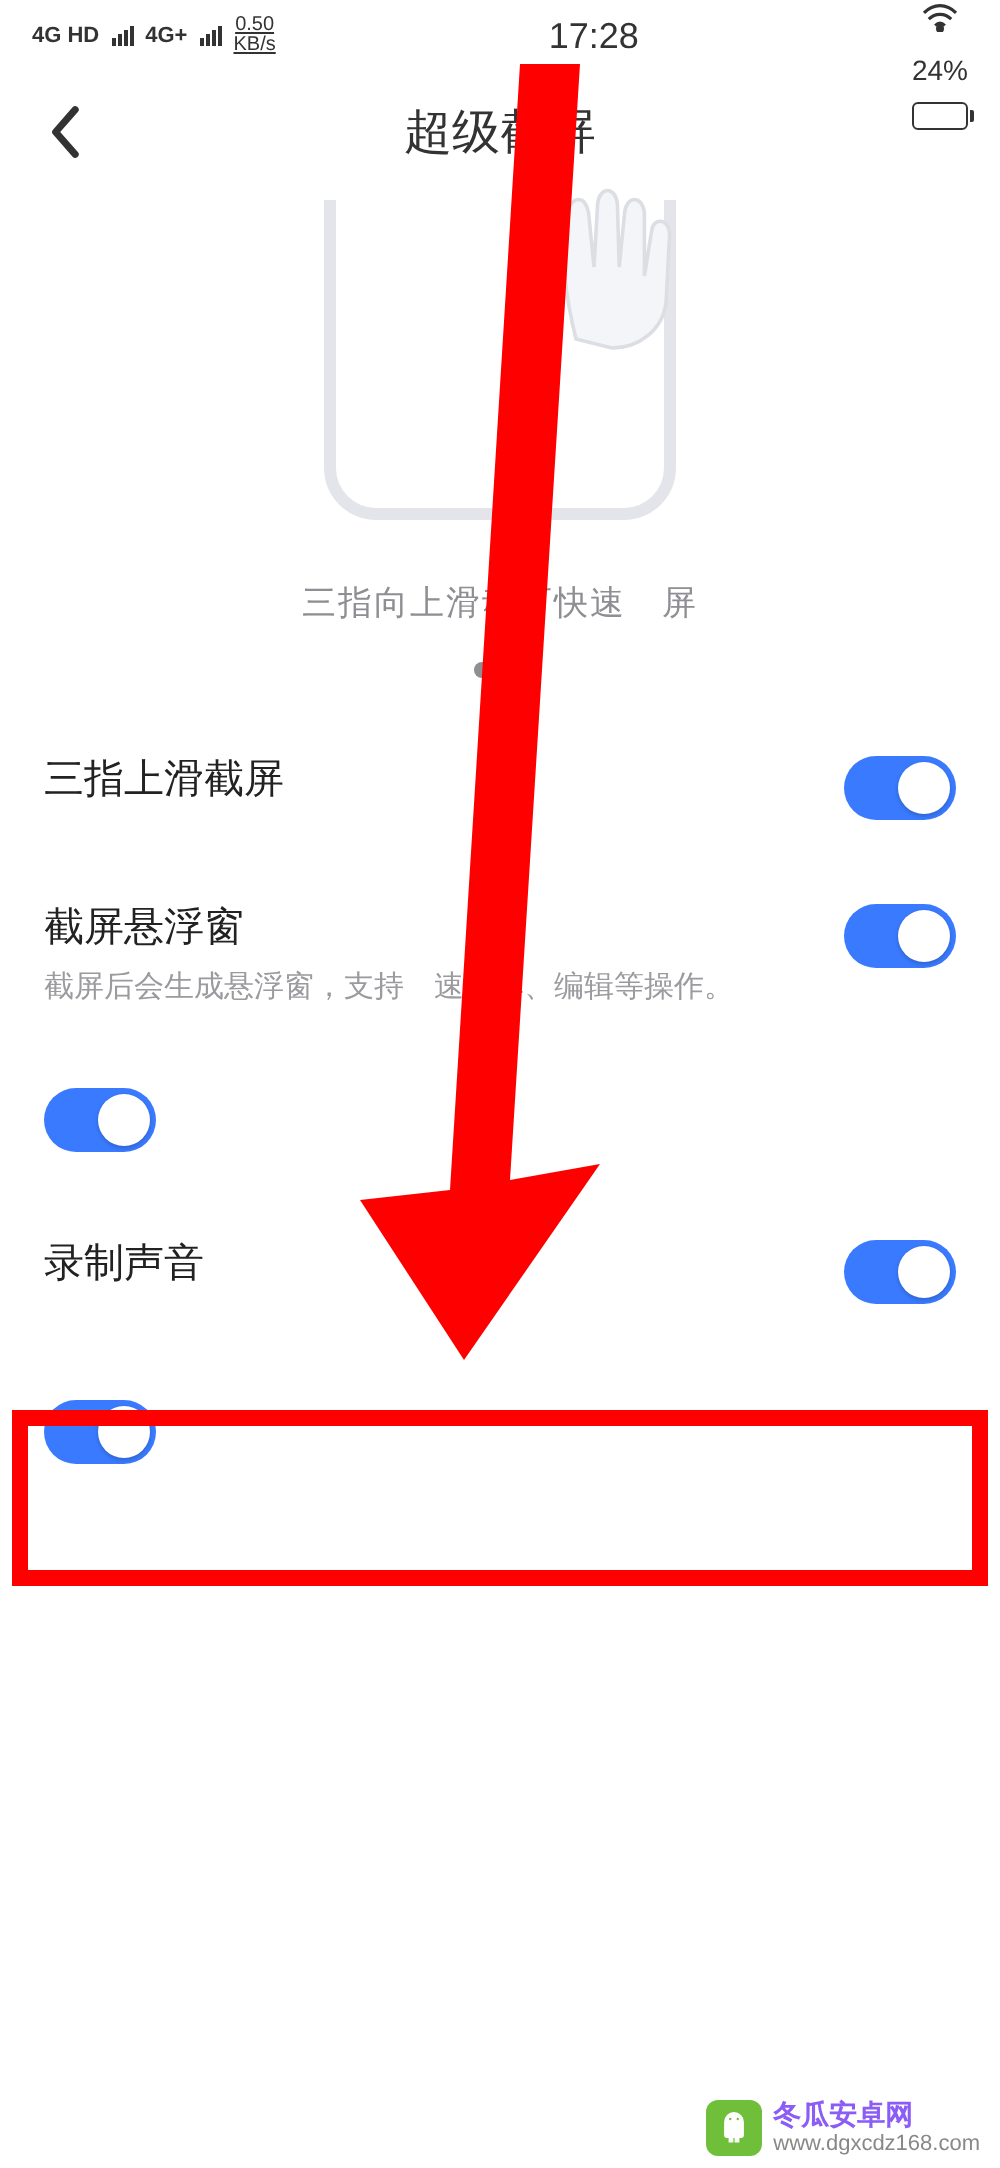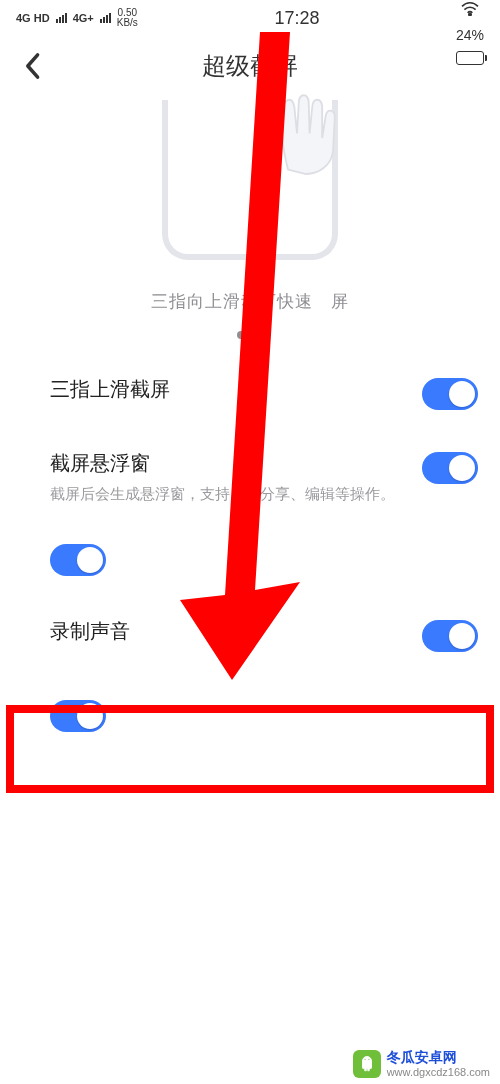--- a/index.html
+++ b/index.html
@@ -4,53 +4,53 @@
 <style>
   * { box-sizing: border-box; margin: 0; padding: 0; }
   html, body { width: 500px; height: 1084px; font-family: -apple-system, "PingFang SC", "Microsoft YaHei", sans-serif; background: #fff; color: #333; position: relative; overflow: hidden; }
   .status-bar { height: 36px; display: flex; align-items: center; justify-content: space-between; padding: 0 16px; font-size: 14px; }
   .status-left { display: flex; align-items: center; gap: 6px; }
   .status-right { display: flex; align-items: center; gap: 8px; flex-direction: column; }
   .sig-label { font-size: 11px; font-weight: 700; }
   .signal-bars { display: inline-flex; align-items: flex-end; gap: 1px; }
   .signal-bars span { width: 2px; background: #333; display: inline-block; }
   .signal-bars span:nth-child(1){height:4px}.signal-bars span:nth-child(2){height:6px}.signal-bars span:nth-child(3){height:8px}.signal-bars span:nth-child(4){height:10px}
-  .net-speed { font-size: 10px; line-height: 1; text-align: center; }
+  .net-speed { font-size: 10px; line-height: 1; text-align: center; text-decoration: underline; }
   .clock { font-size: 18px; }
   .battery { width: 28px; height: 14px; border: 1.5px solid #333; border-radius: 3px; position: relative; }
   .battery::after { content: ""; position: absolute; right: -4px; top: 3px; width: 2px; height: 6px; background: #333; border-radius: 0 1px 1px 0; }
   .battery-fill { height: 100%; width: 24%; background: #ff3b30; border-radius: 1px 0 0 1px; }
   .header { height: 60px; display: flex; align-items: center; justify-content: center; position: relative; }
   .back-btn { position: absolute; left: 12px; top: 50%; transform: translateY(-50%); width: 40px; height: 40px; display: flex; align-items: center; justify-content: center; }
   .back-btn svg { width: 18px; height: 28px; }
   .header-title { font-size: 24px; font-weight: 500; }
   .illustration-area { height: 260px; display: flex; flex-direction: column; align-items: center; justify-content: flex-start; padding-top: 4px; }
   .phone-outline { width: 176px; height: 160px; border: 6px solid #e3e5ea; border-top: none; border-radius: 0 0 26px 26px; position: relative; }
   .hand { position: absolute; top: -40px; right: -10px; width: 90px; height: 120px; }
   .caption { margin-top: 30px; color: #8e8e93; font-size: 17px; letter-spacing: 1px; }
   .dots { margin-top: 18px; display: flex; gap: 10px; }
   .dot { width: 8px; height: 8px; border-radius: 50%; background: #c7c7cc; }
   .dot.active { background: #8e8e93; }
   .settings { padding: 0 22px; }
-  .row { padding: 20px 0; display: flex; align-items: flex-start; justify-content: space-between; border-bottom: 0 solid #eee; margin-left: 28px; }
+  .row { padding: 20px 0; display: flex; align-items: flex-start; justify-content: space-between; border-bottom: 0 solid #eee; }
   .row .text { flex: 1; padding-right: 20px; }
   .row .title { font-size: 20px; color: #222; }
   .row .desc { font-size: 15px; color: #9a9a9f; margin-top: 6px; line-height: 1.5; }
   .section-label { font-size: 16px; color: #9a9a9f; padding: 30px 0 14px; }
   .toggle { width: 56px; height: 32px; background: #3a7afe; border-radius: 16px; position: relative; flex-shrink: 0; margin-top: 2px; }
   .toggle::after { content: ""; position: absolute; width: 26px; height: 26px; background: #fff; border-radius: 50%; top: 3px; right: 3px; box-shadow: 0 1px 2px rgba(0,0,0,.2); }
   .chevron-cell { display: flex; align-items: center; }
   .chevron { width: 12px; height: 12px; border-right: 2px solid #bbb; border-bottom: 2px solid #bbb; transform: rotate(-45deg); }
   .highlight-box { position: absolute; border: 8px solid #ff0000; left: 6px; width: 488px; top: 705px; height: 88px; pointer-events: none; }
   .arrow-overlay { position: absolute; left: 0; top: 0; pointer-events: none; }
   .watermark { position: absolute; bottom: 6px; right: 10px; display: flex; align-items: center; gap: 6px; font-size: 15px; color: #555; }
   .wm-icon { width: 28px; height: 28px; background: #6fbf3b; border-radius: 6px; display: flex; align-items: center; justify-content: center; }
   .wm-icon svg { width: 18px; height: 18px; fill: #fff; }
   .wm-text { line-height: 1.1; }
-  .wm-text .l1 { font-size: 14px; font-weight: 600; color: #1d4ed8; }
+  .wm-text .l1 { font-size: 14px; font-weight: 600; color: #8b5cf6; }
   .wm-text .l2 { font-size: 11px; color: #888; }
   .spacer { height: 20px; }
 </style>
 </head>
 <body>
 
 <div class="status-bar">
   <div class="status-left">
     <span class="sig-label">4G HD</span>
     <span class="signal-bars">

